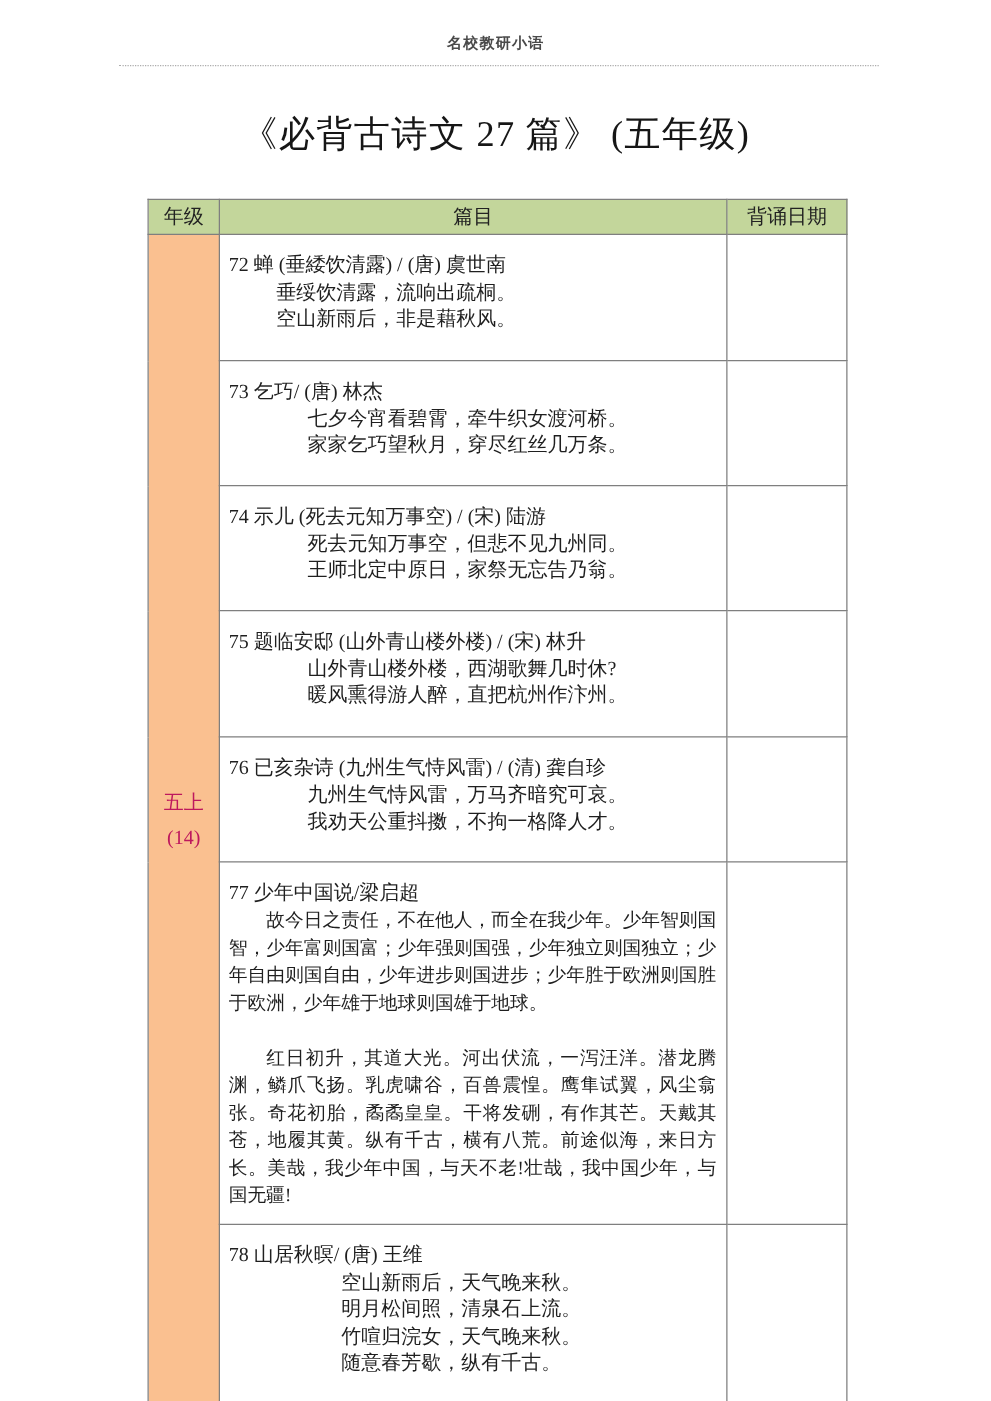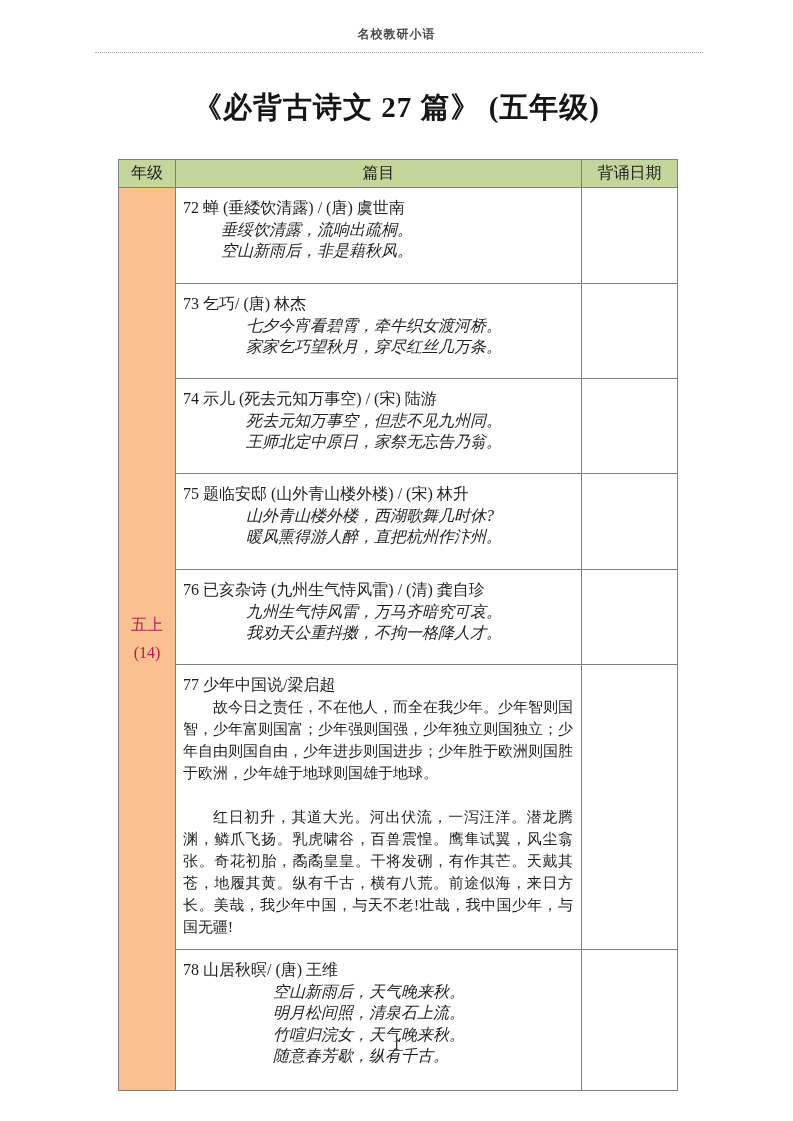--- a/index.html
+++ b/index.html
@@ -22,21 +22,21 @@
     text-align:center;font-size:12px;color:#4a4a4a;
     letter-spacing:1px;
     font-weight:bold;
   }
   .rule{
     position:absolute;top:52px;left:95px;width:608px;height:0;
     border-top:1px dotted #adadad;
   }
   .page-title{
     position:absolute;top:88px;left:0;width:100%;
-    text-align:center;font-size:29px;font-weight:700;color:#161616;
+    text-align:center;font-size:29px;font-weight:400;color:#161616;
     letter-spacing:1px;
   }
   table.poems{
     position:absolute;left:118px;top:159px;
     width:559px;
     border-collapse:collapse;
     table-layout:fixed;
   }
   table.poems col.c-grade{width:57px;}
   table.poems col.c-text{width:406px;}
@@ -52,33 +52,33 @@
     padding:0;
   }
   td.grade-cell{
     background:var(--grade-bg);
     text-align:center;vertical-align:middle;
     font-size:16px;line-height:28px;color:#be185d;
     padding:9px;
   }
   td.content-cell{
     vertical-align:top;
-    padding:9px 8px 0 7px;
+    padding:14px 8px 0 7px;
     font-size:16px;line-height:21.5px;
   }
   td.date-cell{background:#fff;}
   .h-r0{height:86px;}
   .h-r1{height:85px;}
   .h-r2{height:85px;}
   .h-r3{height:86px;}
   .h-r4{height:85px;}
   .h-r5{height:275px;}
   .h-r6{height:131px;}
   .row-title{margin:0;}
-  .poem-lines{margin:0;font-style:italic;}
+  .poem-lines{margin:0;}
   .indent-sm{padding-left:38px;}
   .indent-md{padding-left:63px;}
   .indent-lg{padding-left:90px;}
   .essay-p{
     margin:0;
     font-size:15px;line-height:22px;
     text-align:justify;
     text-indent:2em;
   }
   .essay-gap{height:22px;}

